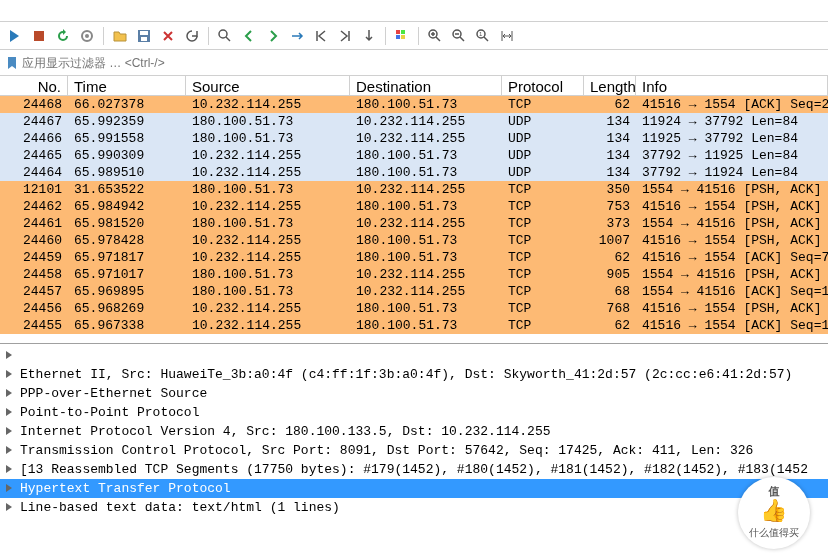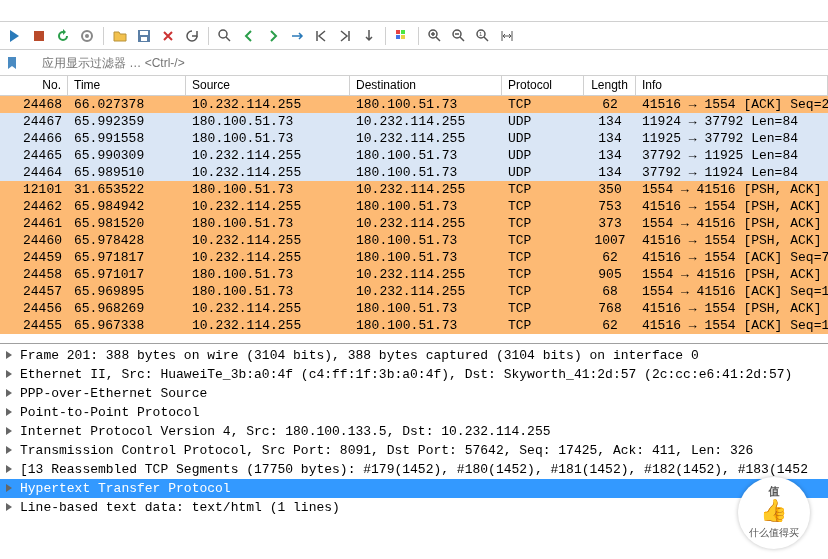--- a/index.html
+++ b/index.html
@@ -3,32 +3,32 @@
 <meta charset="utf-8">
 <style>
 * { box-sizing: border-box; margin: 0; padding: 0; }
 body { font-family: "Microsoft YaHei", "SimSun", Tahoma, sans-serif; font-size: 12px; background: #f0f0f0; width: 828px; height: 559px; overflow: hidden; display: flex; flex-direction: column; }
 .menubar { background: #fff; border-bottom: 1px solid #d0d0d0; display: flex; padding: 2px 4px; height: 22px; align-items: center; }
 .menubar .menu-item { padding: 2px 8px; cursor: default; margin-top: 36px; }
 .menubar .mnemonic { text-decoration: underline; }
 .toolbar { background: #fff; border-bottom: 1px solid #d0d0d0; display: flex; padding: 2px 4px; height: 28px; align-items: center; gap: 2px; }
 .tool-btn { width: 22px; height: 22px; display: flex; align-items: center; justify-content: center; border-radius: 2px; cursor: default; }
 .tool-sep { width: 1px; height: 18px; background: #d0d0d0; margin: 0 3px; }
-.filter-bar { background: #fff; border-bottom: 1px solid #d0d0d0; display: flex; align-items: center; height: 26px; padding: 2px 4px; gap: 20px; }
+.filter-bar { background: #fff; border-bottom: 1px solid #d0d0d0; display: flex; align-items: center; height: 26px; padding: 2px 4px; gap: 0; }
 .filter-icon { width: 16px; height: 16px; display: flex; align-items: center; justify-content: center; }
 .filter-input { flex: 1; border: none; outline: none; font-size: 12px; color: #888; font-family: inherit; padding: 2px; }
 .packet-list { flex: 0 0 auto; background: #fff; border-bottom: 1px solid #a0a0a0; overflow: hidden; height: 268px; }
-.plist-header { display: flex; background: #fff; border-bottom: 1px solid #d0d0d0; font-size: 12px; height: 20px; }
+.plist-header { display: flex; background: #fff; border-bottom: 1px solid #d0d0d0; font-size: 15px; height: 20px; }
 .plist-header > div { border-right: 1px solid #d0d0d0; padding: 2px 6px; overflow: hidden; white-space: nowrap; }
 .col-no { width: 68px; text-align: right; padding-right:6px;}
 .col-time { width: 118px; }
 .col-src { width: 164px; }
 .col-dst { width: 152px; }
 .col-proto { width: 82px; }
-.col-len { width: 52px; text-align: center; padding-right:6px; }
+.col-len { width: 52px; text-align: right; padding-right:6px; }
 .col-info { flex: 1; }
 .plist-body { font-family: Consolas, "Courier New", monospace; font-size: 13px; line-height: 17px; overflow:hidden; }
 .plist-row { display: flex; height: 17px; white-space: nowrap; }
 .plist-row > div { overflow: hidden; white-space: nowrap; padding: 0 6px; }
 .plist-row.udp { background: #dae6f5; }
 .plist-row.tcp { background: #fdba74; }
 .detail-pane { flex: 1; background: #fff; font-family: Consolas, "Courier New", monospace; font-size: 13px; line-height: 19px; padding: 2px 0; overflow: hidden; position: relative; }
 .detail-row { display: flex; align-items: center; padding: 0 4px; height: 19px; white-space: nowrap; }
 .detail-row.selected { background: #3399ff; color: #fff; }
 .expander { width: 12px; height: 12px; margin-right: 4px; flex-shrink: 0; }
@@ -322,21 +322,20 @@
     </div>
 </div>
 
 <div class="detail-pane" id="details-pane">
   <div class="detail-row">
       <span class="expander">
         <svg width="10" height="10">
           <path d="M2 1l6 4-6 4z" fill="#666"></path>
         </svg>
       </span>
-      <span>Frame 201: 388 bytes on wire (3104 bits), 388 bytes captured (3104 bits) on interface 0</span>
     </div>
     <div class="detail-row">
       <span class="expander">
         <svg width="10" height="10">
           <path d="M2 1l6 4-6 4z" fill="#666"></path>
         </svg>
       </span>
       <span>Ethernet II, Src: HuaweiTe_3b:a0:4f (c4:ff:1f:3b:a0:4f), Dst: Skyworth_41:2d:57 (2c:cc:e6:41:2d:57)</span>
     </div>
     <div class="detail-row">

